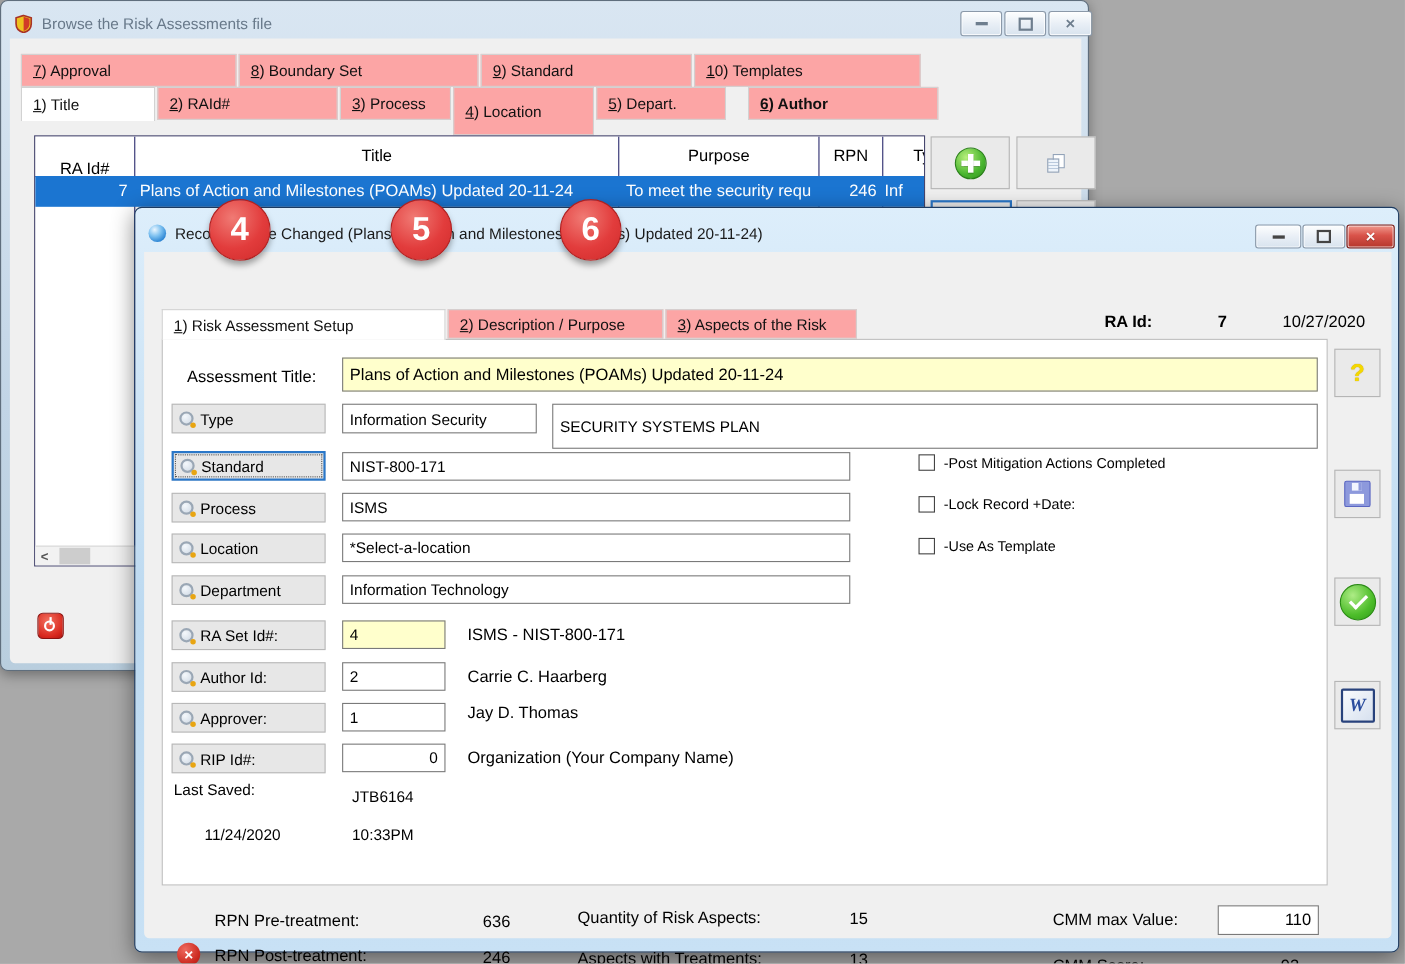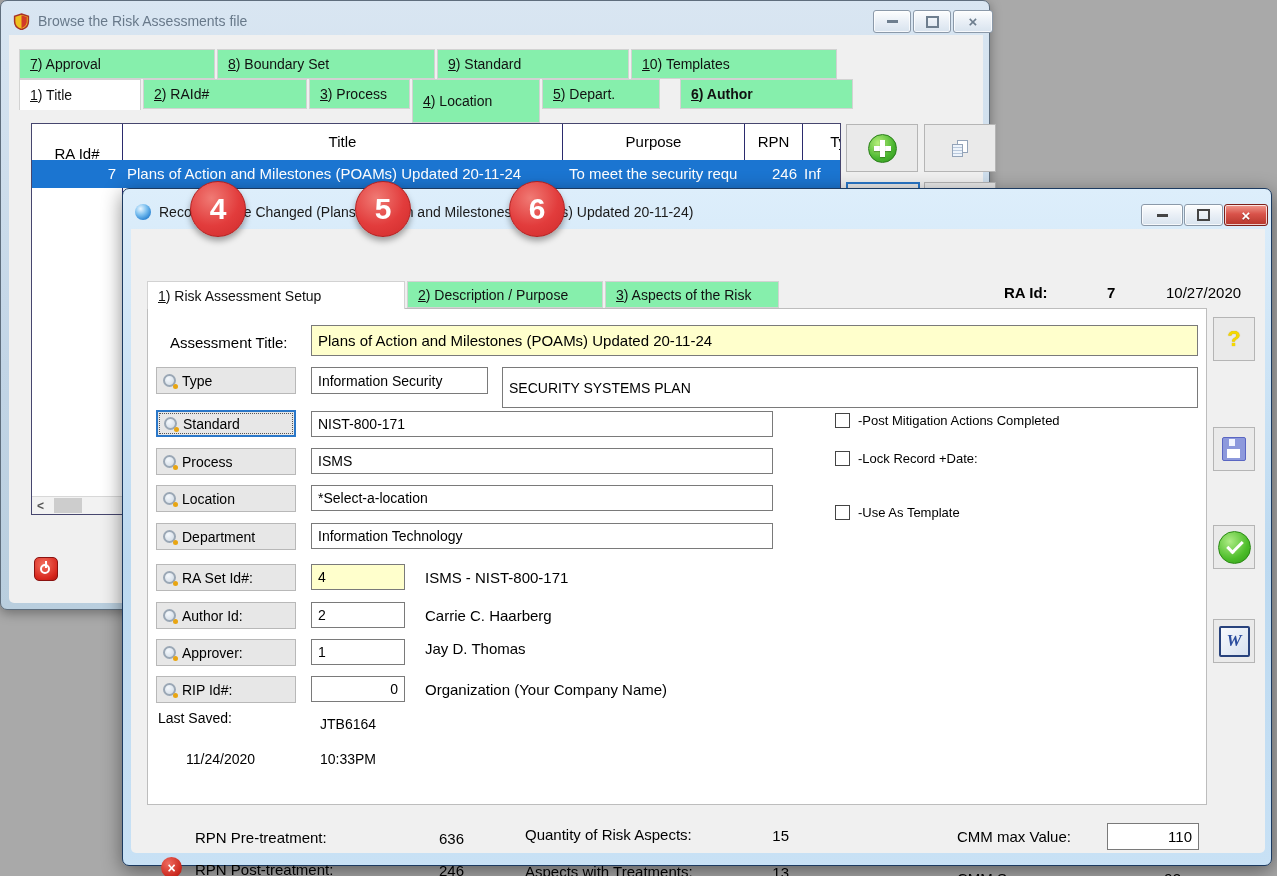--- a/index.html
+++ b/index.html
@@ -22,21 +22,21 @@
            box-shadow:inset 0 0 0 1px rgba(255,255,255,.75);
            display:flex;align-items:center;justify-content:center;}
   .cap-btn.red{background:linear-gradient(#f09b8f,#d9534a 45%,#b5362c);
                border-color:#7c201a;}
   .g-min{width:11px;height:3px;background:#6e7e8e;}
   .g-max{width:9px;height:8px;border:2px solid #6e7e8e;}
   .dark .g-min{background:#444;} .dark .g-max{border-color:#444;}
   .g-x{font-size:15px;font-weight:bold;color:#6e7e8e;line-height:1;}
   .g-x.white{color:#fff;text-shadow:0 1px 1px rgba(0,0,0,.3);}
   
-  .tab{position:absolute;background:#86efac;border:1px solid #d2d2d2;
+  .tab{position:absolute;background:#fca5a5;border:1px solid #d2d2d2;
        font-size:14px;color:#111;box-sizing:border-box;
        display:flex;align-items:center;padding-left:10px;white-space:nowrap;}
   .tab.active{background:#fff;z-index:3;border-bottom:none;}
   .accel{text-decoration:underline;}
   
   .grid{position:absolute;background:#fff;border:1px solid #46466e;overflow:hidden;}
   .grid-vline{position:absolute;top:0;width:1px;background:#2b2b6e;}
   .grid-head{position:absolute;top:0;height:36px;line-height:36px;font-size:15px;
              text-align:center;color:#000;overflow:hidden;white-space:nowrap;}
   .grid-row{position:absolute;left:0;top:36px;height:28px;width:100%;background:#1b75d1;}
@@ -317,21 +317,21 @@
         <div class="lbl" style="left:172px;top:442px;">10:33PM</div>
 
         <div class="cbx" style="left:687px;top:104px;">
             <span class="box"></span>
             <span>-Post Mitigation Actions Completed</span>
           </div>
         <div class="cbx" style="left:687px;top:142px;">
             <span class="box"></span>
             <span>-Lock Record +Date:</span>
           </div>
-        <div class="cbx" style="left:687px;top:196px;text-align:right;">
+        <div class="cbx" style="left:687px;top:180px;text-align:right;">
             <span class="box"></span>
             <span>-Use As Template</span>
           </div>
       </div>
 
       <div class="sq-btn" style="left:1082px;top:88px;width:40px;height:42px;">
           <span class="help-glyph">?</span>
         </div>
       <div class="sq-btn" style="left:1082px;top:198px;width:40px;height:42px;">
           <span class="floppy-icon"></span>

